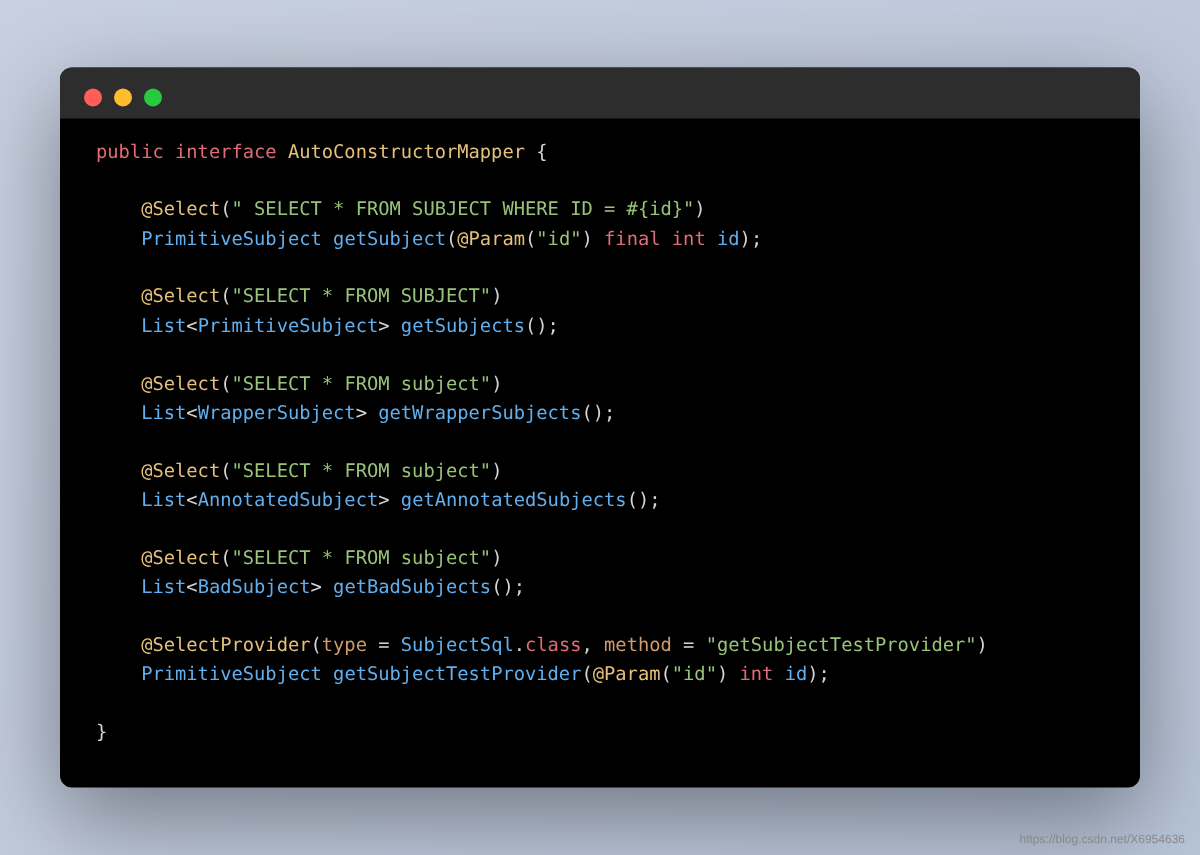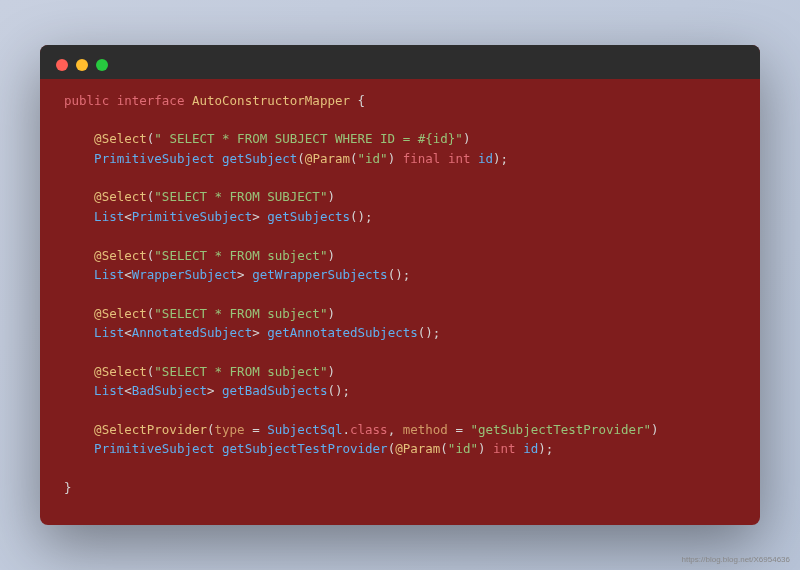--- a/index.html
+++ b/index.html
@@ -7,21 +7,21 @@
       background: linear-gradient(135deg, #c8d0e0 0%, #b8c4d8 100%);
       width: 800px;
       height: 570px;
       display: flex;
       align-items: center;
       justify-content: center;
       font-family: 'Menlo', 'Monaco', 'Consolas', monospace;
       position: relative;
     }
     .window {
-      background: #7f1d1d;
+      background: #000000;
       width: 720px;
       border-radius: 8px;
       box-shadow: 0 20px 60px rgba(0,0,0,0.4);
       overflow: hidden;
     }
     .titlebar {
       background: #2d2d2d;
       padding: 14px 16px 8px 16px;
       display: flex;
       gap: 8px;
@@ -84,13 +84,13 @@
 
     <span class="anno">@Select</span><span class="punc">(</span><span class="str">"SELECT * FROM subject"</span><span class="punc">)</span>
     <span class="type">List</span><span class="punc">&lt;</span><span class="type">BadSubject</span><span class="punc">&gt; </span><span class="method">getBadSubjects</span><span class="punc">();</span>
 
     <span class="anno">@SelectProvider</span><span class="punc">(</span><span class="prop">type</span><span class="punc"> = </span><span class="type">SubjectSql</span><span class="punc">.</span><span class="kw">class</span><span class="punc">, </span><span class="prop">method</span><span class="punc"> = </span><span class="str">"getSubjectTestProvider"</span><span class="punc">)</span>
     <span class="type">PrimitiveSubject</span> <span class="method">getSubjectTestProvider</span><span class="punc">(</span><span class="anno">@Param</span><span class="punc">(</span><span class="str">"id"</span><span class="punc">) </span><span class="kw">int</span> <span class="param">id</span><span class="punc">);</span>
 
 <span class="punc">}</span></div>
 </div>
 
-<div class="watermark">https://blog.blog.net/X6954636</div>
+<div class="watermark">https://blog.csdn.net/X6954636</div>
 
 </body></html>

